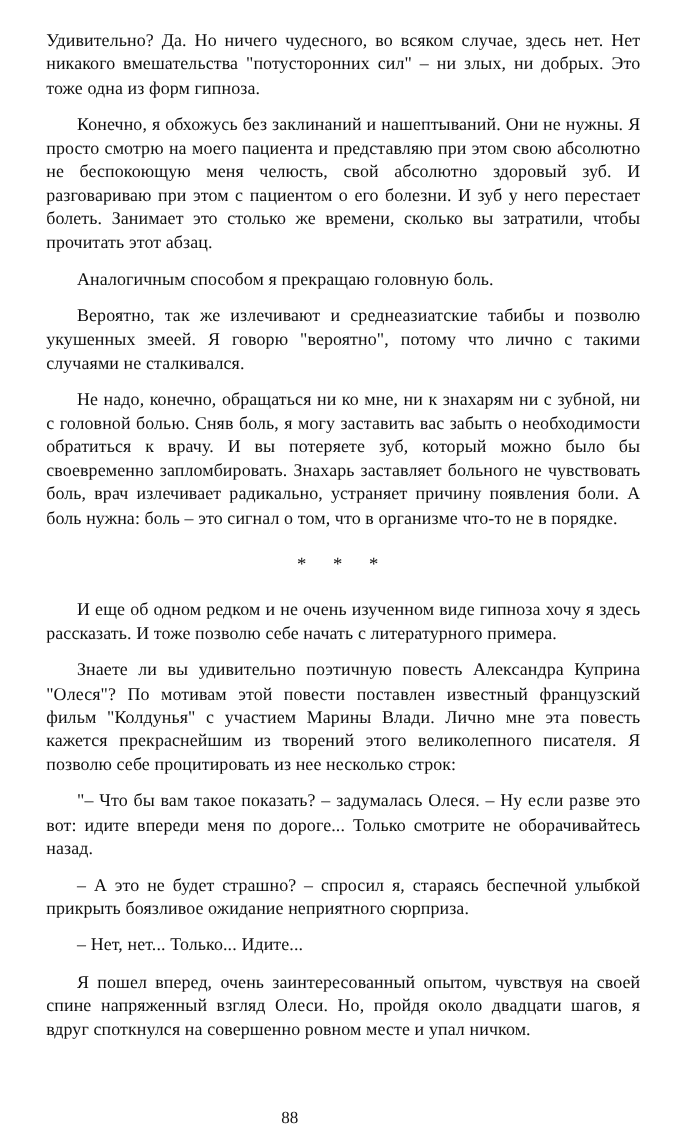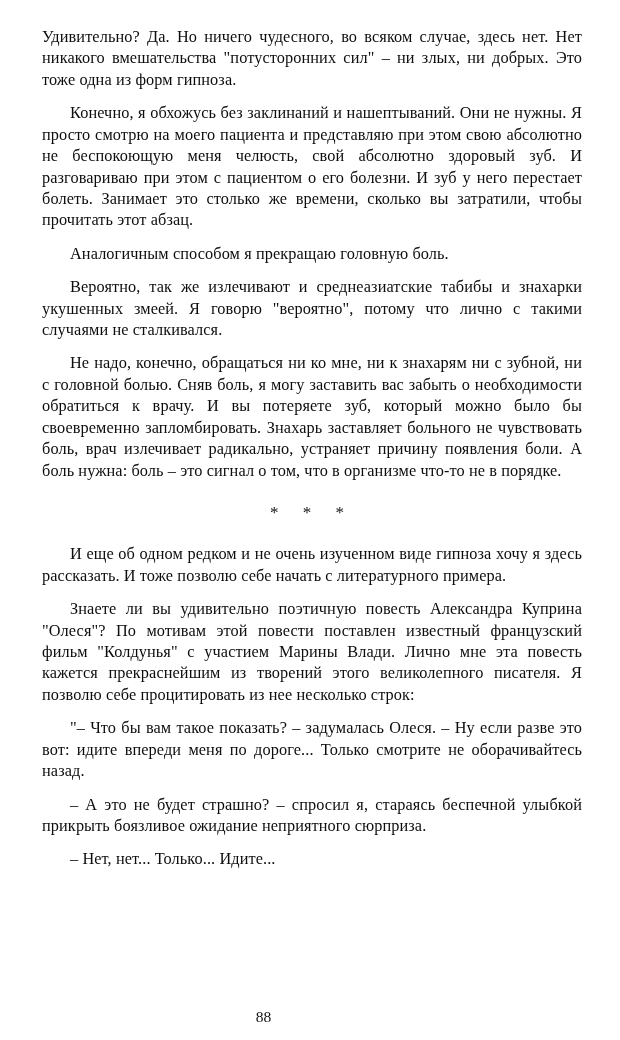--- a/index.html
+++ b/index.html
@@ -57,27 +57,28 @@
 </style>
 </head>
 <body>
 
 <div class="page">
   <div class="body-text">
 
     <p class="para noindent">Удивительно? Да. Но ничего чудесного, во всяком случае, здесь нет. Нет никакого вмешательства "потусторонних сил" – ни злых, ни добрых. Это тоже одна из форм гипноза.</p>
     <p class="para">Конечно, я обхожусь без заклинаний и нашептываний. Они не нужны. Я просто смотрю на моего пациента и представляю при этом свою абсолютно не беспокоющую меня челюсть, свой абсолютно здоровый зуб. И разговариваю при этом с пациентом о его болезни. И зуб у него перестает болеть. Занимает это столько же времени, сколько вы затратили, чтобы прочитать этот абзац.</p>
     <p class="para">Аналогичным способом я прекращаю головную боль.</p>
-    <p class="para">Вероятно, так же излечивают и среднеазиатские табибы и знахарки укушенных змеей. Я говорю "вероятно", потому что лично с такими случаями не сталкивался.</p>
+    <p class="para">Вероятно, так же излечивают и среднеазиатские табибы и позволю укушенных змеей. Я говорю "вероятно", потому что лично с такими случаями не сталкивался.</p>
     <p class="para">Не надо, конечно, обращаться ни ко мне, ни к знахарям ни с зубной, ни с головной болью. Сняв боль, я могу заставить вас забыть о необходимости обратиться к врачу. И вы потеряете зуб, который можно было бы своевременно запломбировать. Знахарь заставляет больного не чувствовать боль, врач излечивает радикально, устраняет причину появления боли. А боль нужна: боль – это сигнал о том, что в организме что-то не в порядке.</p>
 
     <div class="divider">* * *</div>
 
     <p class="para">И еще об одном редком и не очень изученном виде гипноза хочу я здесь рассказать. И тоже позволю себе начать с литературного примера.</p>
     <p class="para">Знаете ли вы удивительно поэтичную повесть Александра Куприна "Олеся"? По мотивам этой повести поставлен известный французский фильм "Колдунья" с участием Марины Влади. Лично мне эта повесть кажется прекраснейшим из творений этого великолепного писателя. Я позволю себе процитировать из нее несколько строк:</p>
     <p class="para">"– Что бы вам такое показать? – задумалась Олеся. – Ну если разве это вот: идите впереди меня по дороге... Только смотрите не оборачивайтесь назад.</p>
     <p class="para">– А это не будет страшно? – спросил я, стараясь беспечной улыбкой прикрыть боязливое ожидание неприятного сюрприза.</p>
     <p class="para">– Нет, нет... Только... Идите...</p>
+    <p class="para">Я пошел вперед, очень заинтересованный опытом, чувствуя на своей спине напряженный взгляд Олеси. Но, пройдя около двадцати шагов, я вдруг споткнулся на совершенно ровном месте и упал ничком.</p>
 
   </div>
 
   <div class="page-number">88</div>
 </div>
 
 </body></html>

